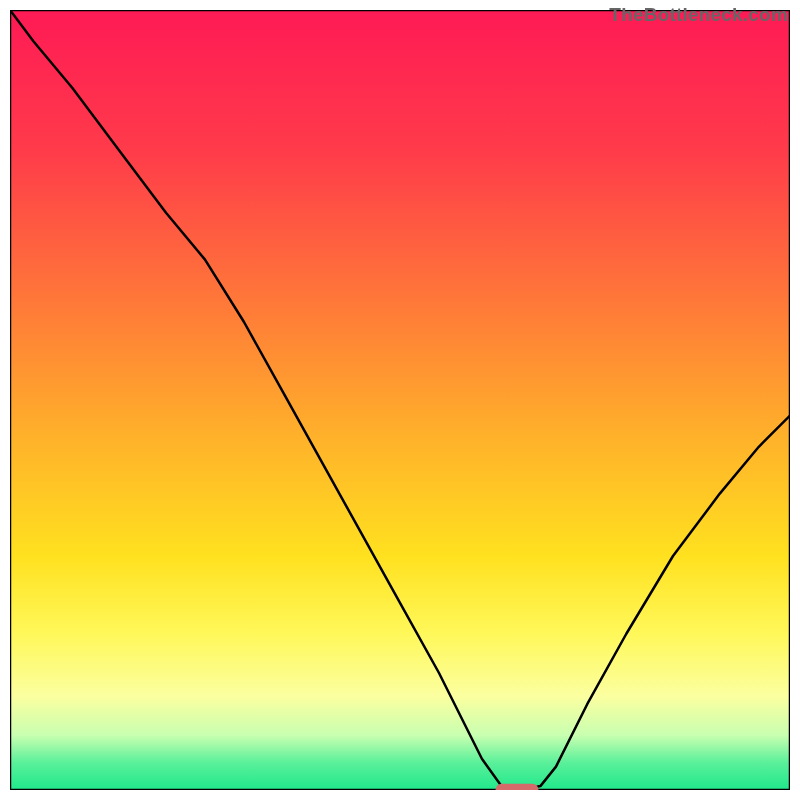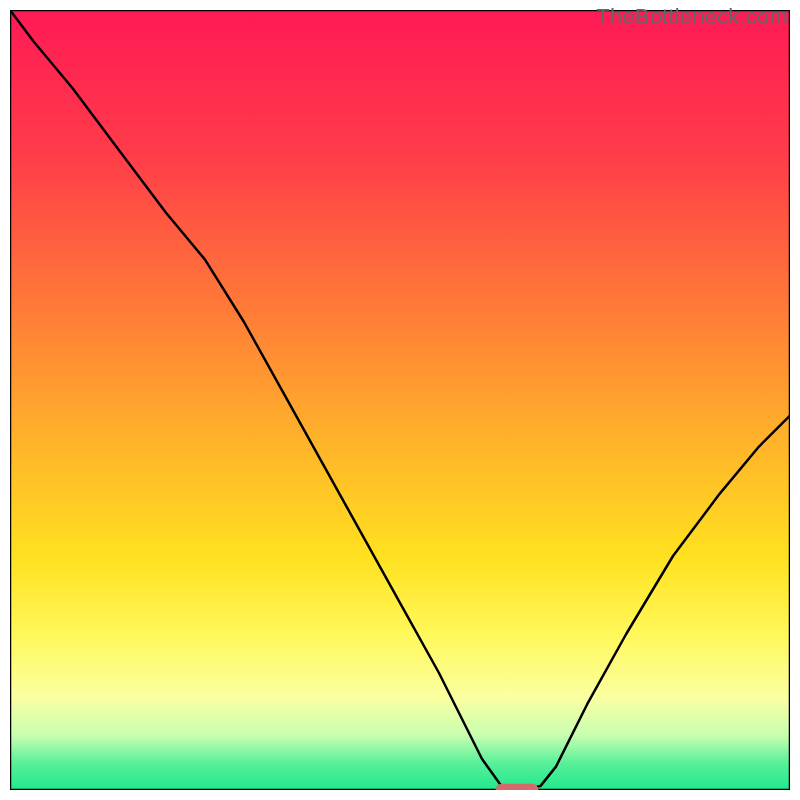--- a/index.html
+++ b/index.html
@@ -19,22 +19,22 @@
     position: absolute;
     left: 10px;
     top: 10px;
     width: 780px;
     height: 780px;
   }
   .watermark {
     position: absolute;
     top: 4px;
     right: 12px;
-    font-size: 22px;
-    font-weight: normal;
+    font-size: 19px;
+    font-weight: bold;
     color: #666666;
     letter-spacing: 0.2px;
     z-index: 50;
   }
 </style>
 </head>
 <body>
 
 <div class="chart-container">
 

